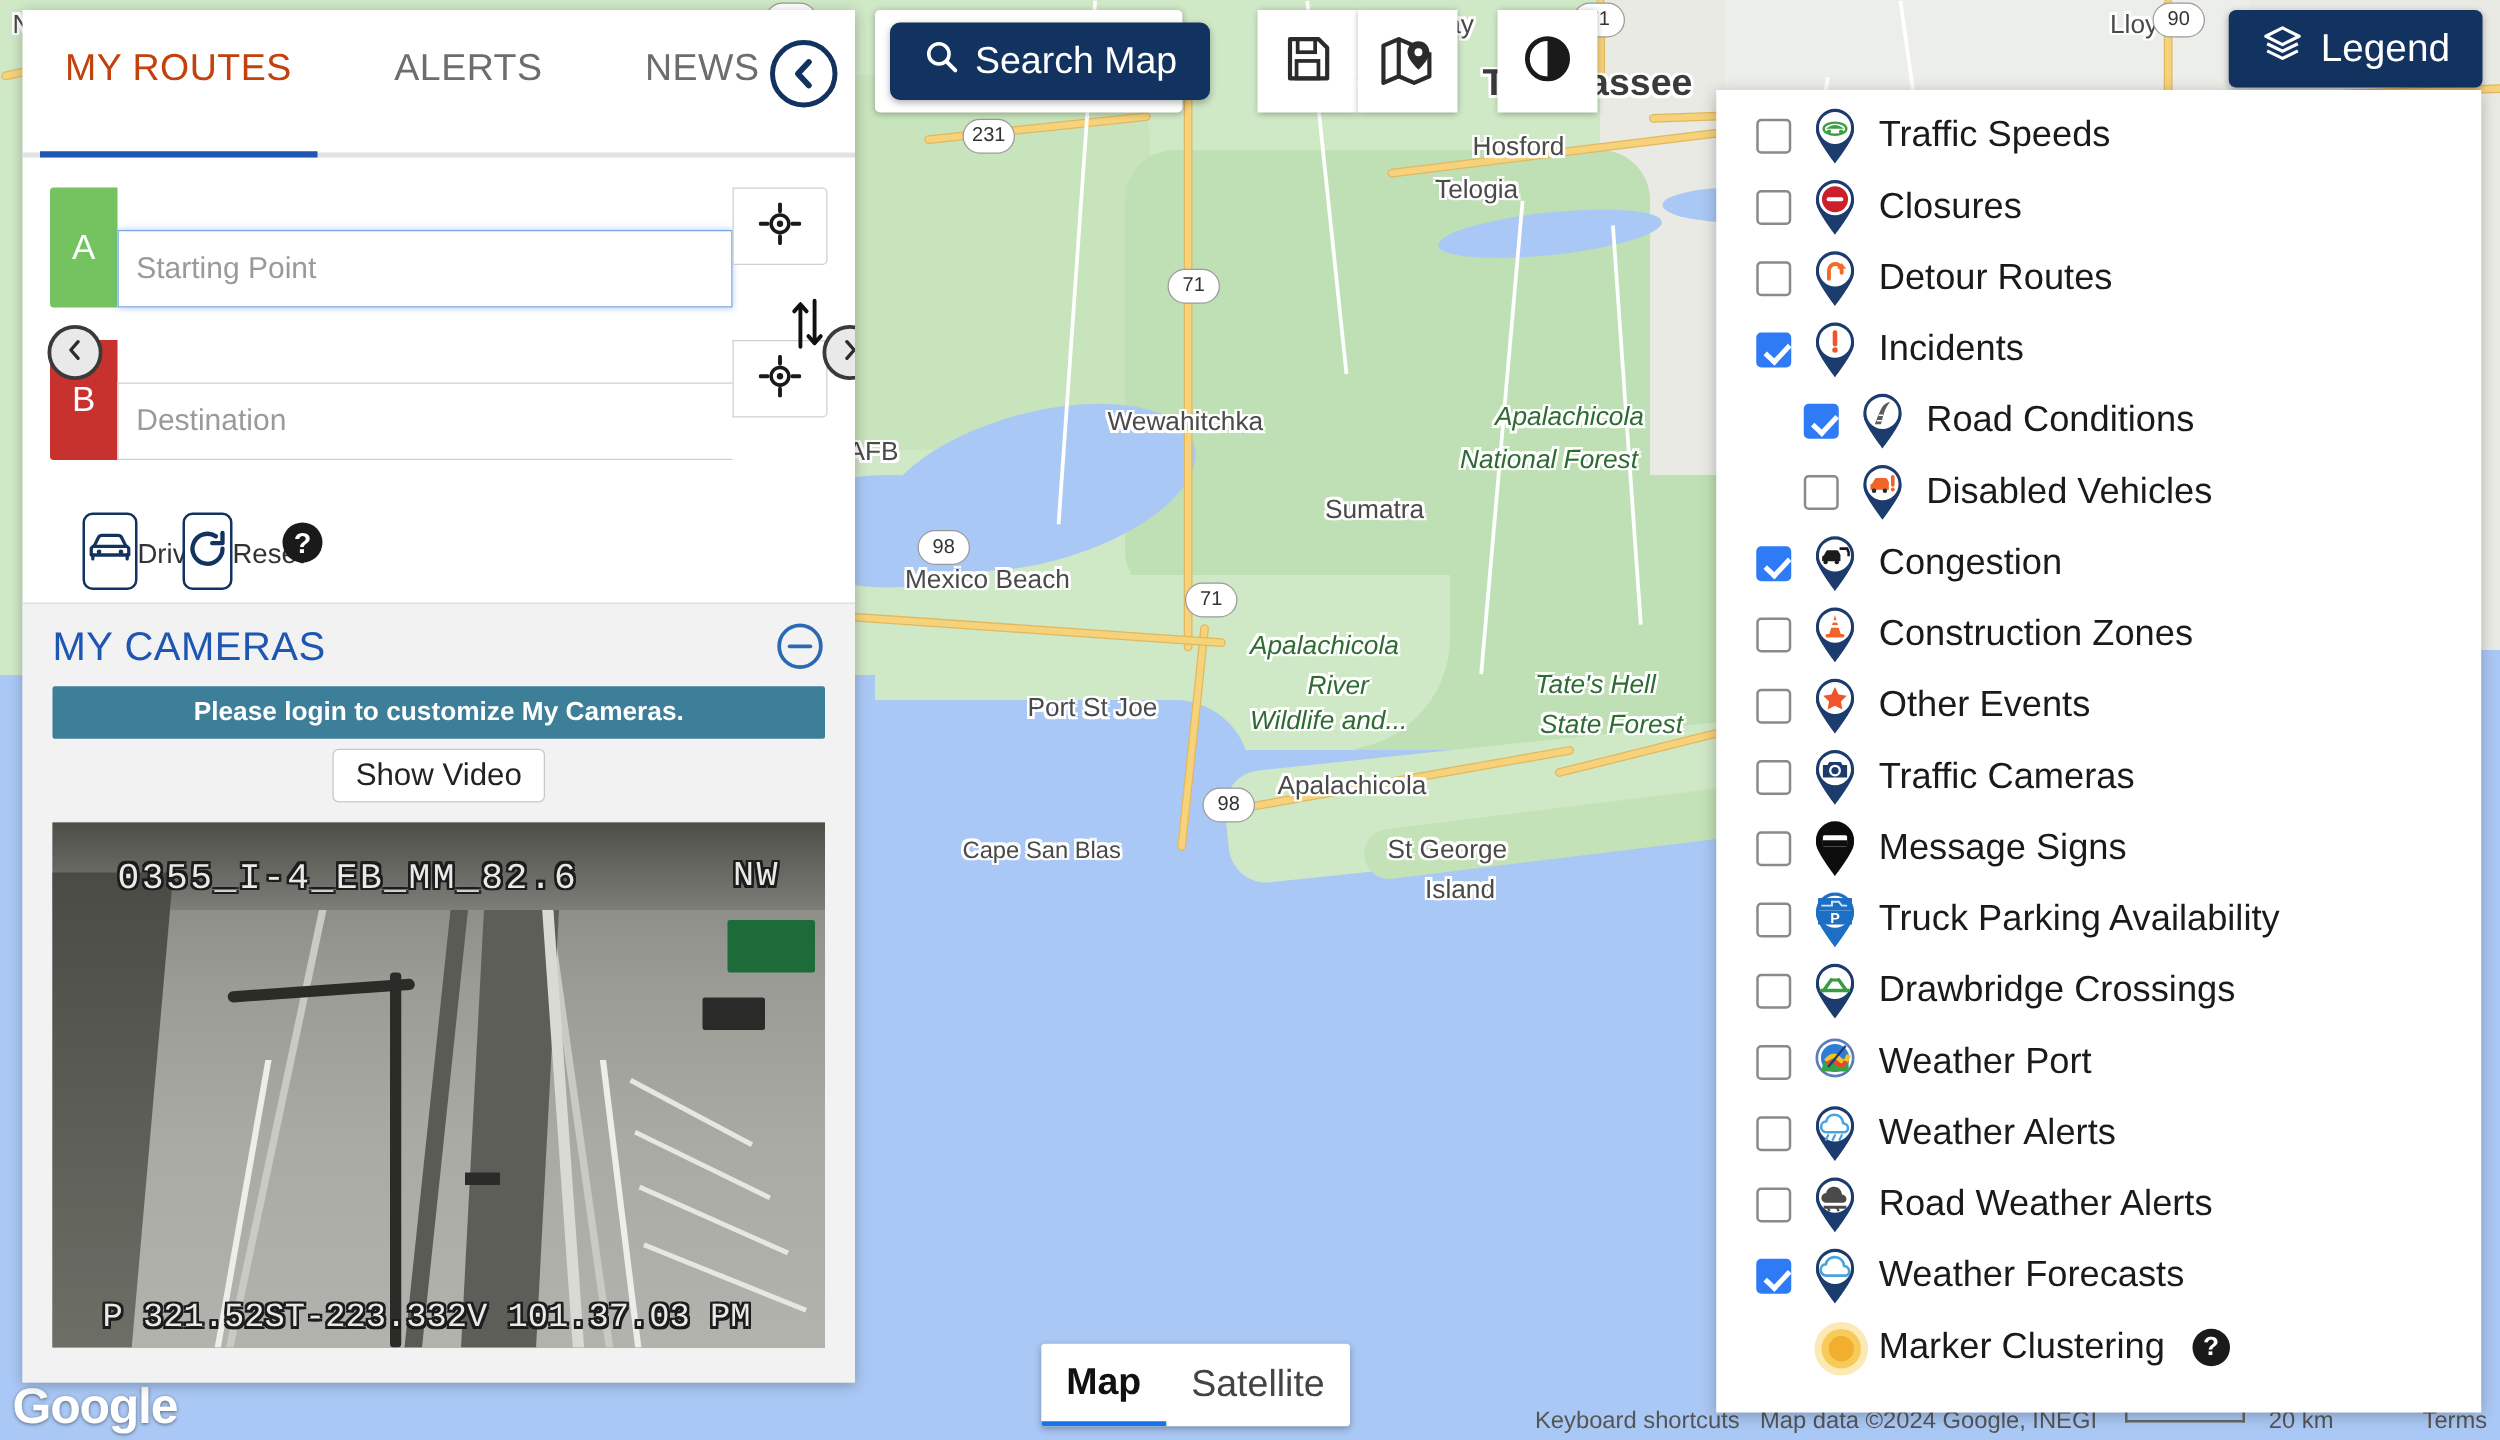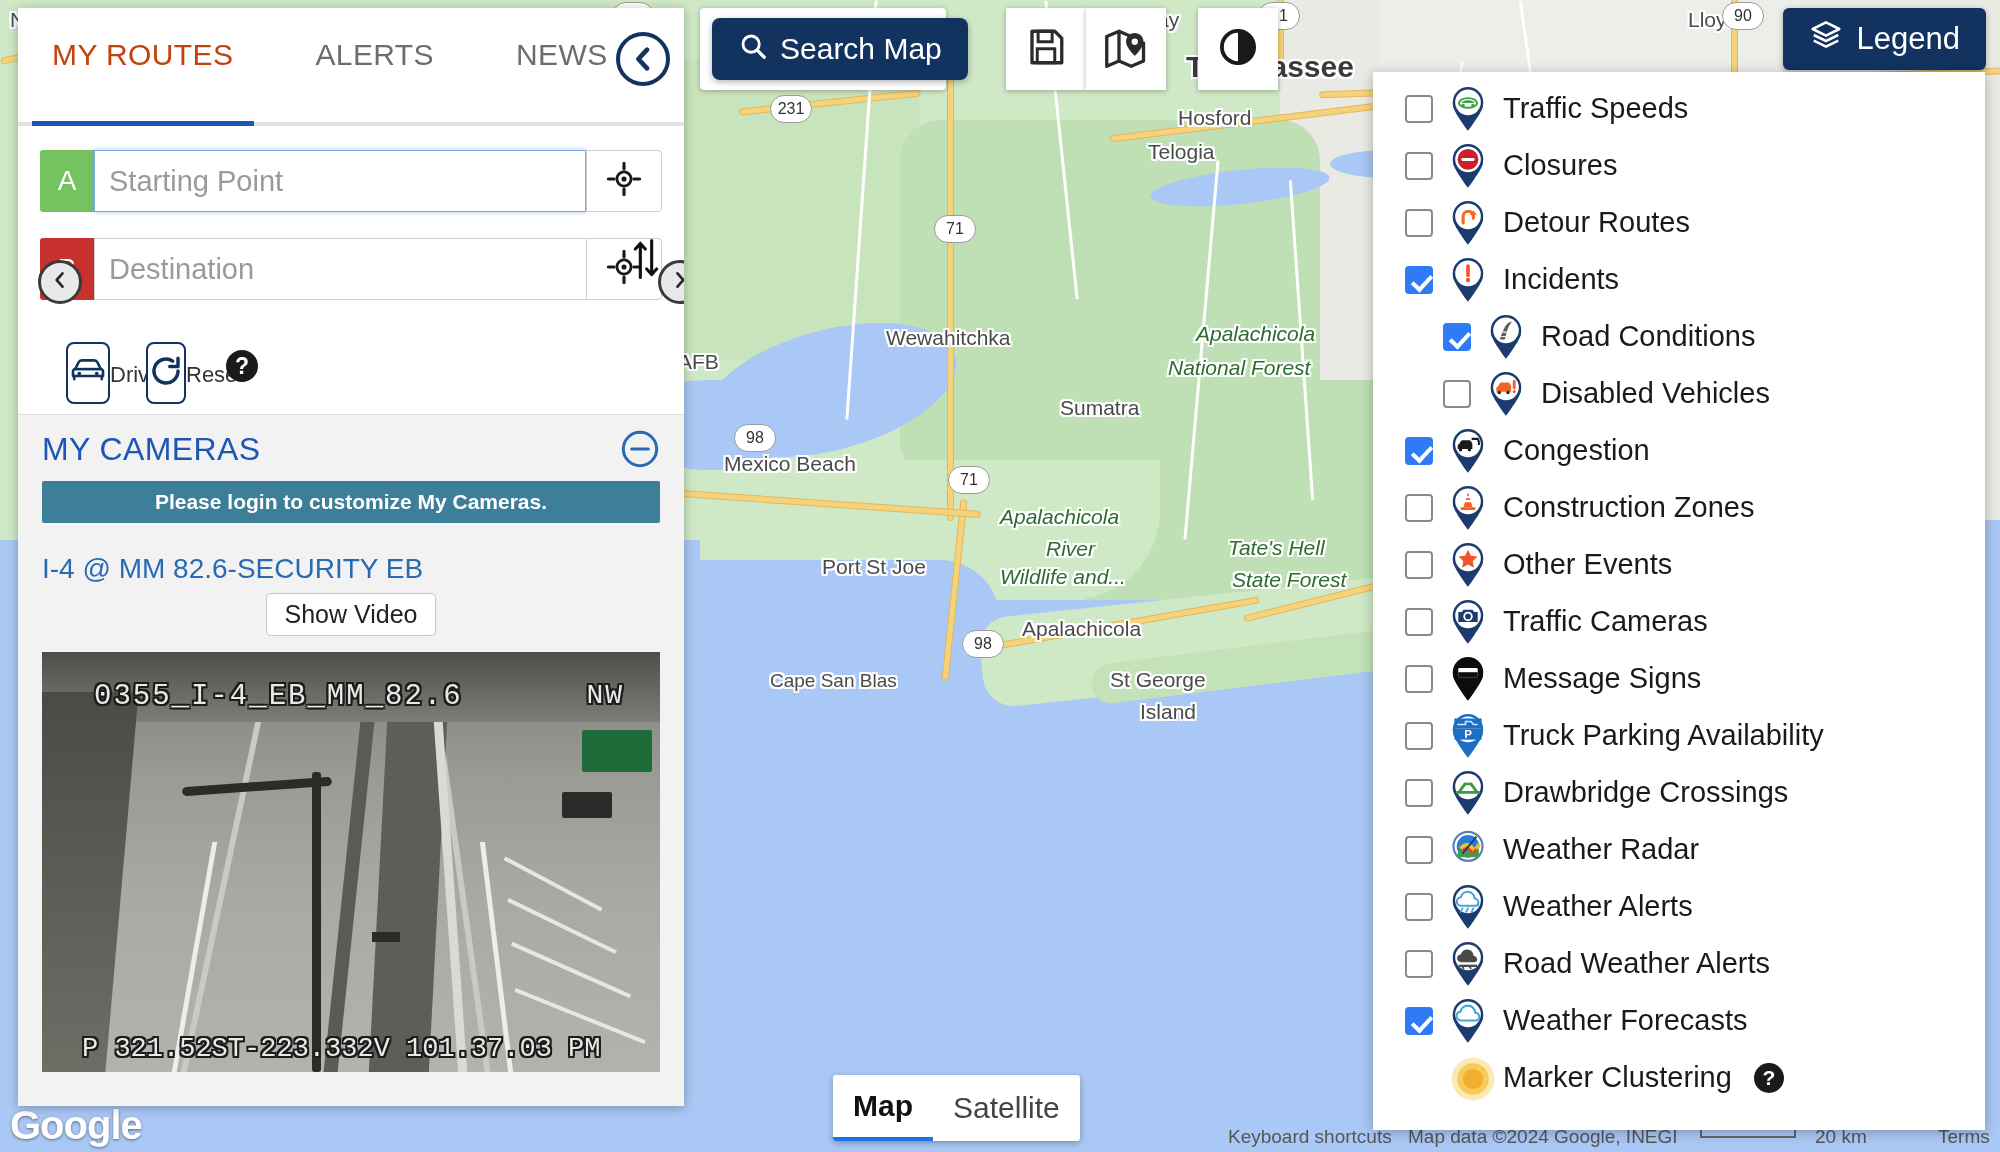--- a/index.html
+++ b/index.html
@@ -109,22 +109,22 @@
   .ab-badge {
     width: 54px; min-width: 54px; display: flex; align-items: center;
     justify-content: center; color: #fff; font-size: 28px;
     border-radius: 3px 0 0 3px;
   }
   .ab-badge.a { background: #74c360; }
   .ab-badge.b { background: #c8322e; }
   .inp-wrap { flex: 1; display: flex; }
   .route-input {
     flex: 1; height: 62px; border: 1px solid #cfcfcf; border-right: none;
-    font-size: 29px; padding: 0 14px; color: #444; outline: none;
-    font-family: "Liberation Sans", sans-serif; background: #fff;
+    font-size: 24px; padding: 0 14px; color: #444; outline: none;
+    font-family: "Liberation Sans", sans-serif; background: #fff; margin-top: 34px;
   }
   .route-input::placeholder { color: #9a9a9a; }
   .route-row.focused .route-input {
     border: 1px solid #7aa7e8; box-shadow: 0 0 5px rgba(100,150,230,.55);
   }
   .locate-btn {
     width: 76px; height: 62px; border: 1px solid #cfcfcf;
     background: #fff; display: flex; align-items: center; justify-content: center;
     cursor: pointer; border-radius: 0 4px 4px 0;
   }
@@ -481,21 +481,20 @@
         <div class="cam-minus">
           <span>
             <svg width="40" height="40" viewBox="0 0 24 24">
               <circle cx="12" cy="12" r="10" fill="none" stroke="#2a6ab3" stroke-width="1.8"></circle>
               <path d="M7 12 L17 12" stroke="#2a6ab3" stroke-width="1.8" stroke-linecap="round"></path>
             </svg>
           </span>
         </div>
       </div>
       <div class="login-banner">Please login to customize My Cameras.</div>
-      <div class="cam-name">I-4 @ MM 82.6-SECURITY EB</div>
       <div class="show-video-wrap">
         <div class="show-video">Show Video</div>
       </div>
 
       <div class="cam-viewport">
         <div class="cam-img">
           <div class="cam-sky"></div>
           <div class="cam-leftshoulder"></div>
 
           <div class="cam-median" style="left:300px;top:70px;width:14px;height:350px;transform:skewX(-6deg);"></div>
@@ -751,21 +750,21 @@
         <div class="legend-row">
           <div class="cbx"></div>
           <div class="legend-icon"><svg width="42" height="46" viewBox="0 0 34 38">
               <circle cx="17" cy="16" r="12" fill="#fff" stroke="#5a7fb8" stroke-width="1.8"></circle>
               <circle cx="17" cy="16" r="9.3" fill="#2f7bd8"></circle>
               <path d="M9 20 q5-7 10-2 q4 4 7 -2 L26 25 L8 25 Z" fill="#36a24a"></path>
               <path d="M11 18 q5-6 9-1 q4 4 6 -3" stroke="#f0c32a" stroke-width="3.2" fill="none"></path>
               <path d="M12 20 q4-4 7 0 q3 3 5 -2" stroke="#e8462e" stroke-width="2.6" fill="none"></path>
               <path d="M24 8 L12.5 22" stroke="#1d3c6e" stroke-width="1.5"></path>
             </svg></div>
-          <div class="legend-label">Weather Radar</div>
+          <div class="legend-label">Weather Port</div>
         </div>
         <div class="legend-row">
           <div class="cbx"></div>
           <div class="legend-icon">
 <svg width="42" height="46" viewBox="0 0 34 38">
   <path d="M17 37 C17 37 7 24 5 18 C3.2 12.7 6.3 5.5 13 4 L21 4 C27.7 5.5 30.8 12.7 29 18 C27 24 17 37 17 37 Z" fill="#1d3c6e"></path>
   <circle cx="17" cy="13.5" r="11.6" fill="#fff" stroke="#1d3c6e" stroke-width="2"></circle>
   <path d="M11.5 18 C9.3 18 7.8 16.3 7.8 14.4 C7.8 12.5 9.3 11 11.2 10.9 C11.7 8.3 14 6.4 16.7 6.4 C19.8 6.4 22.3 8.9 22.4 12 C24.3 12.2 25.6 13.8 25.6 15.4 C25.6 16.9 24.4 18 22.9 18 Z" fill="none" stroke="#4aa3dd" stroke-width="1.7" stroke-linejoin="round"></path>
               <path d="M12.5 20 L11 23 M17 20 L15.5 23 M21.5 20 L20 23" stroke="#4aa3dd" stroke-width="1.5" stroke-linecap="round"></path>
 </svg></div>

